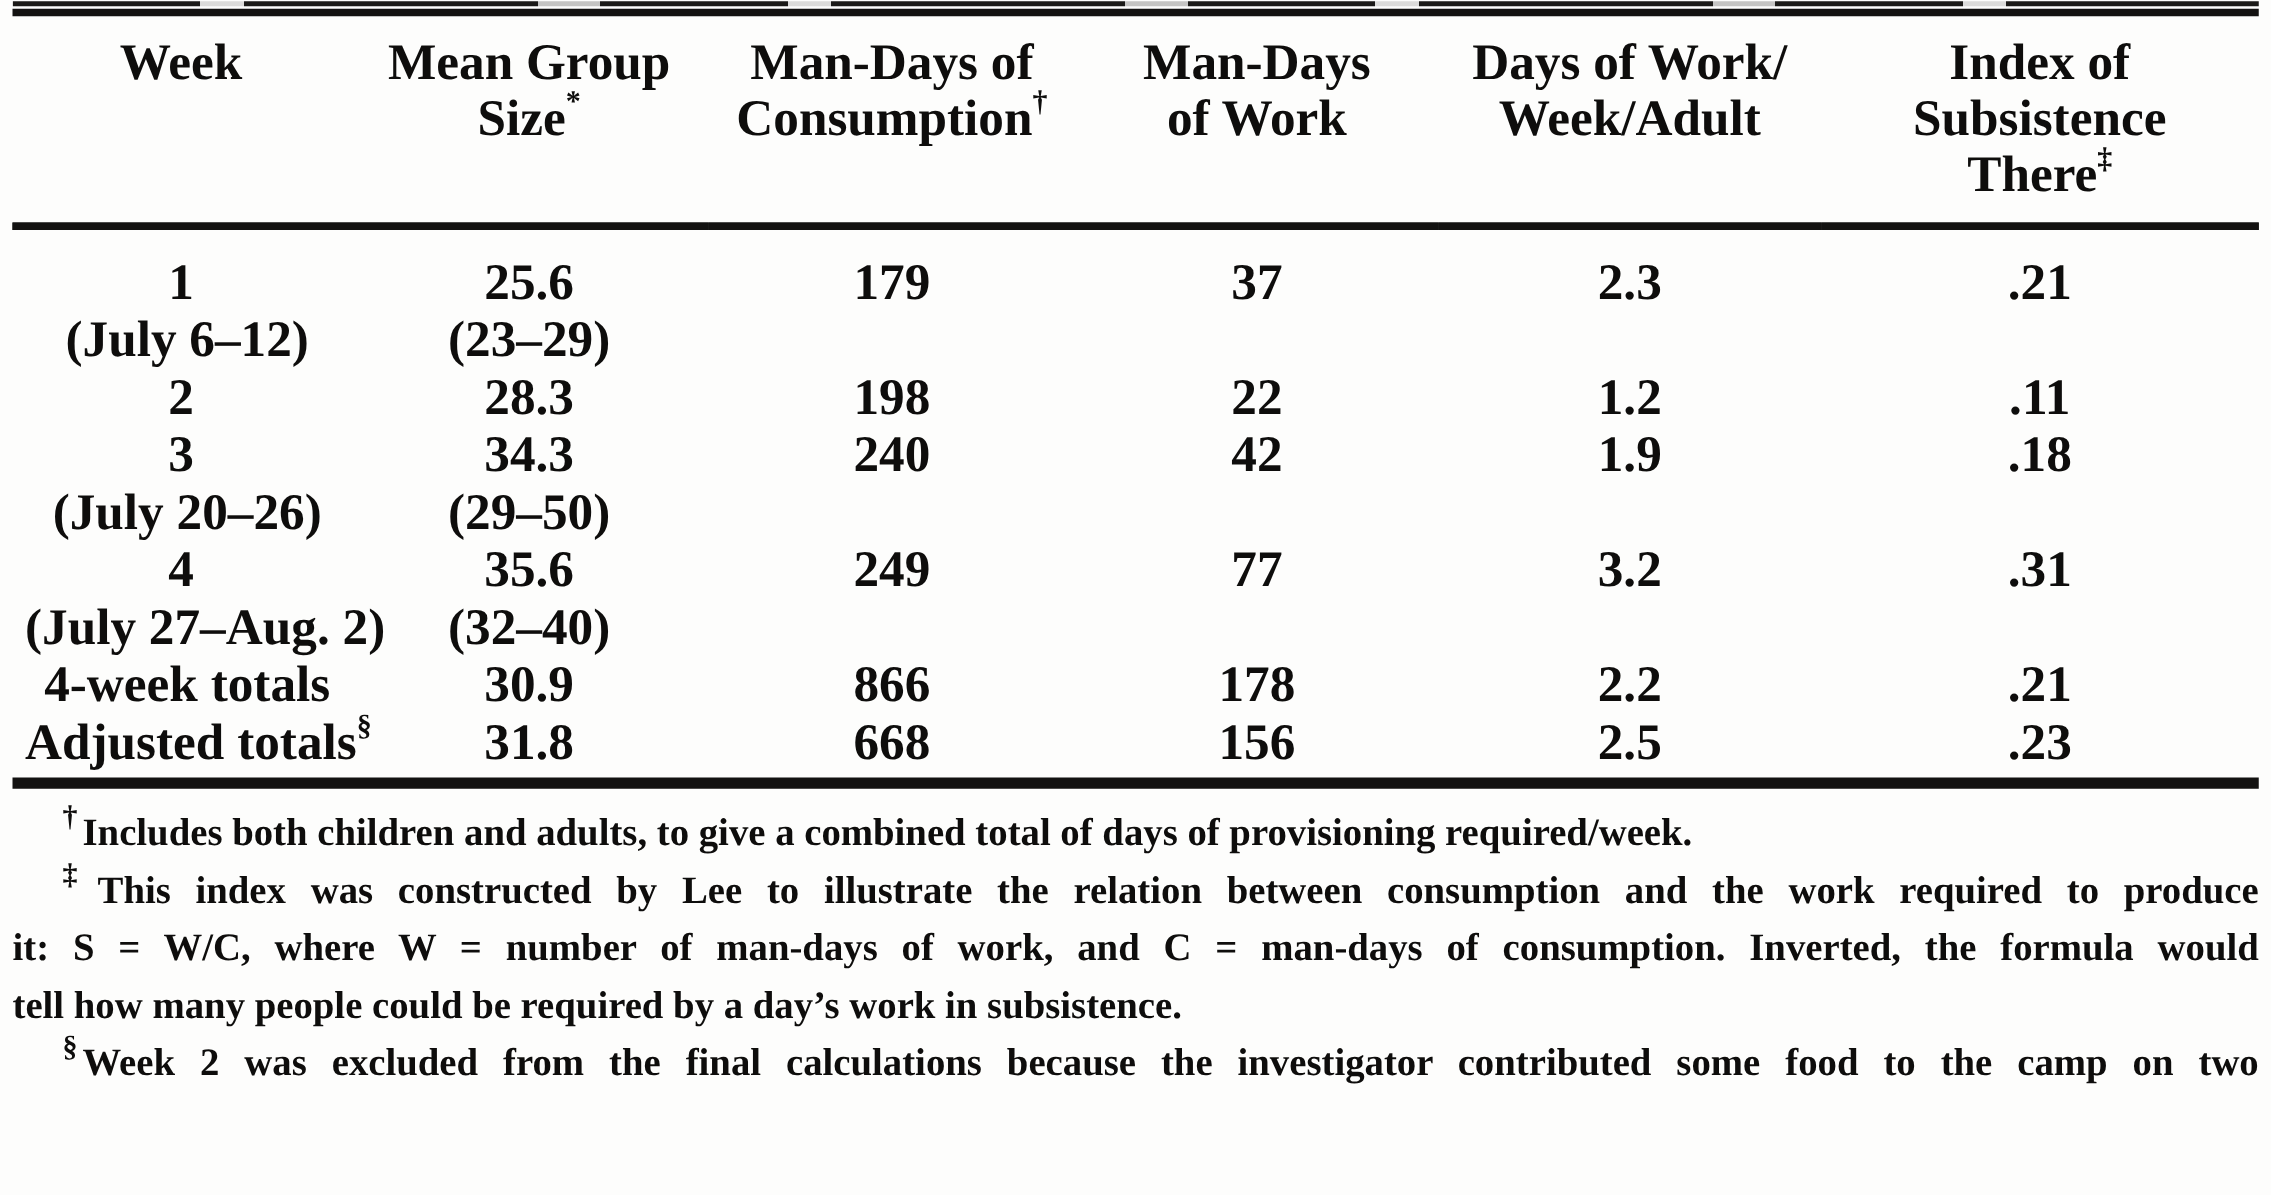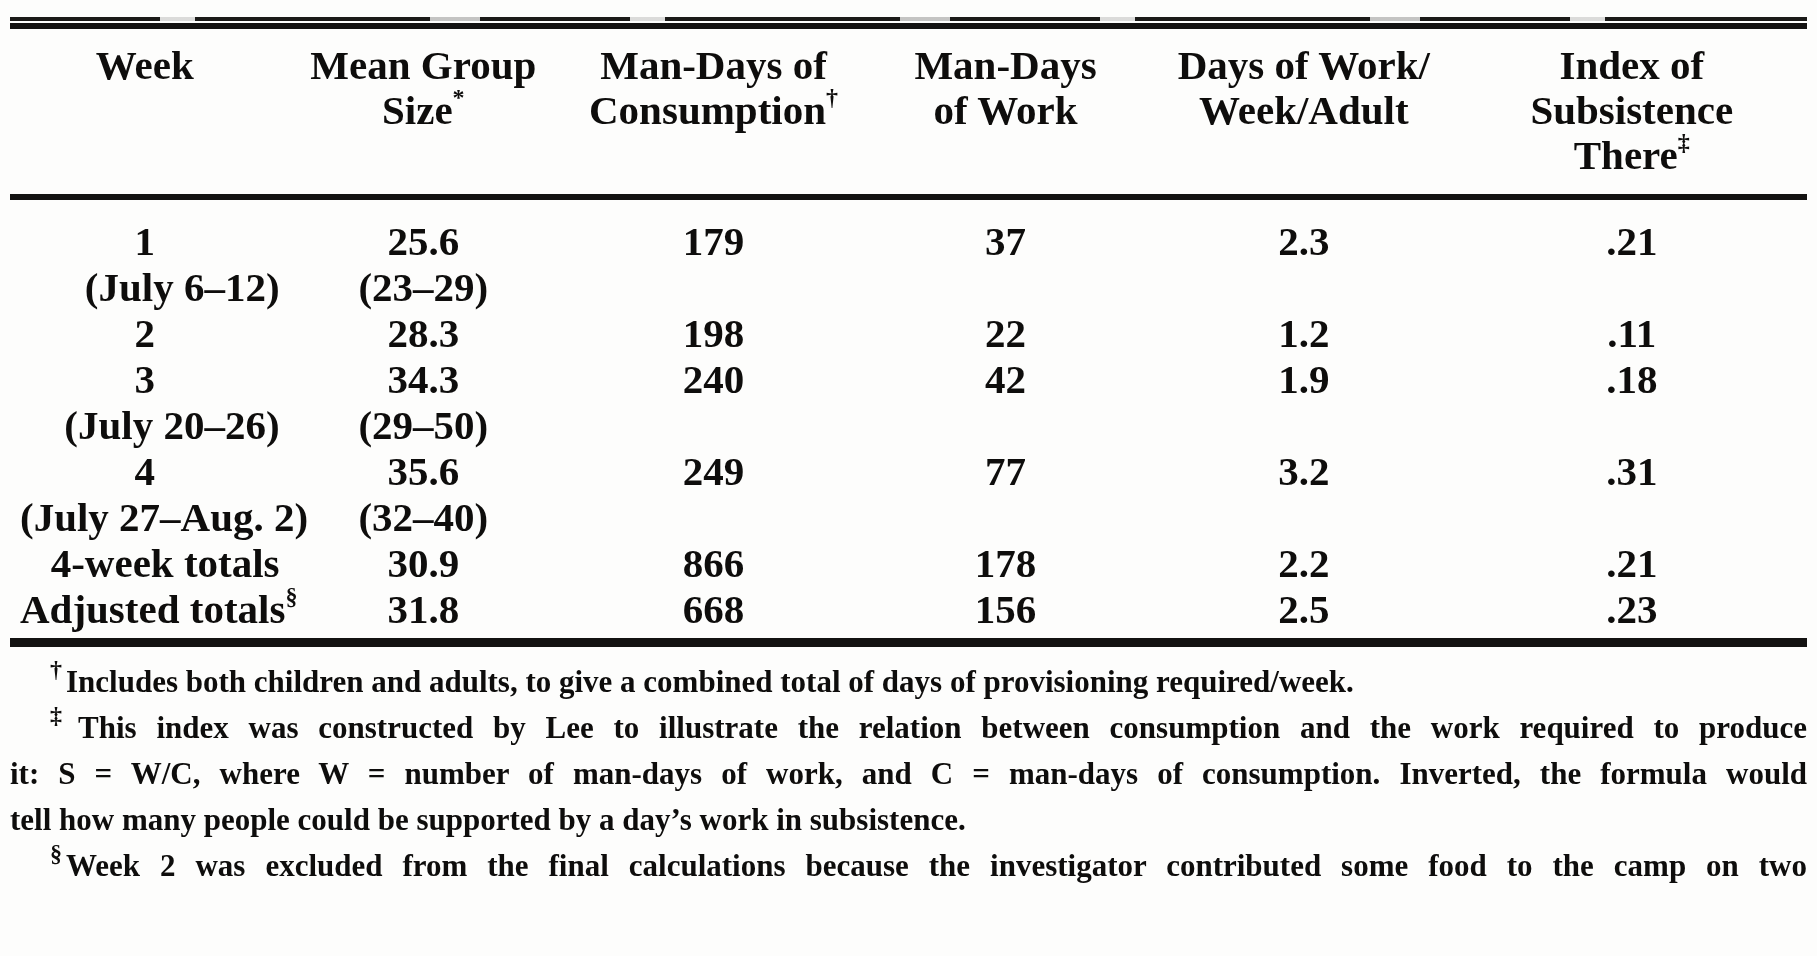--- a/index.html
+++ b/index.html
@@ -13,21 +13,21 @@
     overflow: hidden;
     font-family: "Liberation Serif", serif;
     color: #0e0d0c;
     font-weight: 700;
   }
   .page {
     position: relative;
     width: 1817px;
     height: 828px;
     box-sizing: border-box;
-    padding: 16px 10px;
+    padding: 0 10px;
   }
   
   .top-noise {
     height: 4px;
     margin-top: 1px;
     background: repeating-linear-gradient(90deg,
       #1b1a18 0 150px, rgba(27,26,24,0.15) 150px 185px,
       #1b1a18 185px 420px, rgba(27,26,24,0.25) 420px 470px);
   }
   .rule { background: #131211; }
@@ -52,21 +52,21 @@
     font-size: 41px;
     line-height: 46px;
     height: 46px;
     padding: 0;
     font-weight: 700;
     text-align: center;
     white-space: nowrap;
     overflow: visible;
   }
   tr.first-data-row td { padding-top: 18px; }
-  td.left-cell { text-align: right; padding-left: 10px; }
+  td.left-cell { text-align: center; padding-left: 10px; }
   sup.hdr-sup, sup.cell-sup, sup.fn-sup {
     font-size: 24px;
     line-height: 0;
     position: relative;
     top: -4px;
     font-weight: 700;
   }
   sup.fn-sup { margin-right: 4px; }
 
   .footnotes {
@@ -210,21 +210,21 @@
   <div class="footnotes">
 
 
     <div>
       <div class="fn-line first"><sup class="fn-sup">†</sup><span>Includes both children and adults, to give a combined total of days of provisioning required/week.</span></div>
     </div>
 
     <div>
       <div class="fn-line first full"><sup class="fn-sup">‡</sup><span>This index was constructed by Lee to illustrate the relation between consumption and the work required to produce</span></div>
       <div class="fn-line full">it: S = W/C, where W = number of man-days of work, and C = man-days of consumption. Inverted, the formula would</div>
-      <div class="fn-line">tell how many people could be supported by a day’s work in subsistence.</div>
+      <div class="fn-line">tell how many people could be required by a day’s work in subsistence.</div>
     </div>
 
     <div>
       <div class="fn-line first full"><sup class="fn-sup">§</sup><span>Week 2 was excluded from the final calculations because the investigator contributed some food to the camp on two</span></div>
 
     </div>
 
   </div>
 </div>
 

